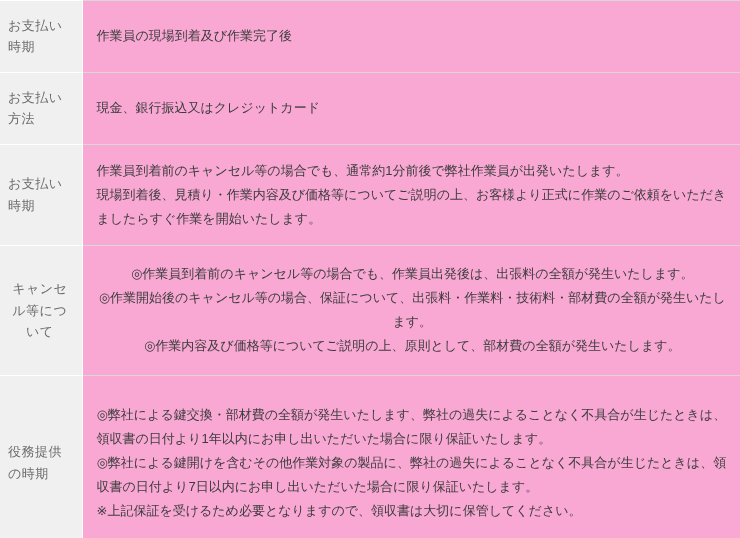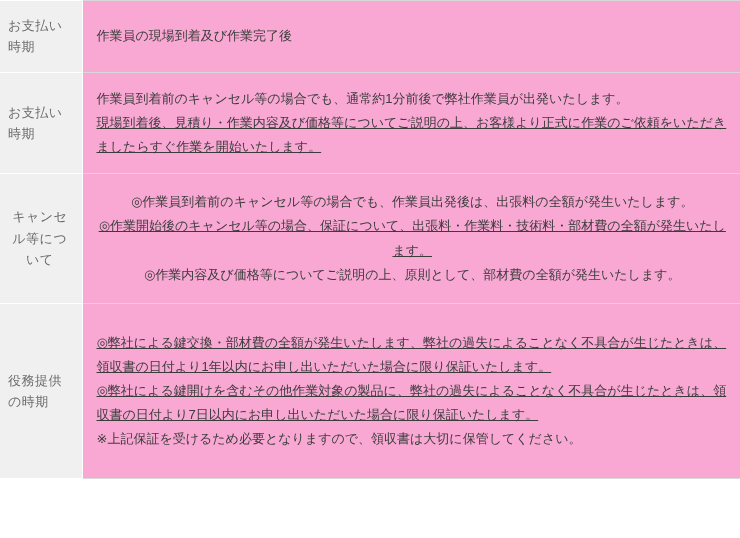--- a/index.html
+++ b/index.html
@@ -61,21 +61,20 @@
   }
   tr.row-first th.label-cell {
     border-top: 1px solid #ffffff;
   }
   .line {
     display: block;
     white-space: nowrap;
   }
   .line.wrap {
     white-space: normal;
-    text-decoration: underline;
   }
   
   .r0 th.label-cell, .r0 td.value-cell { height: 60px; }
   .r1 th.label-cell, .r1 td.value-cell { height: 62px; }
   .r2 th.label-cell, .r2 td.value-cell { height: 95px; }
   .r3 th.label-cell, .r3 td.value-cell { height: 130px; text-align: center; }
   .r4 th.label-cell, .r4 td.value-cell { height: 175px; }
   .label-inner {
     display: block;
   }
@@ -89,20 +88,28 @@
 
       <tr class="r0 row-first">
         <th class="label-cell">
           <span class="label-inner">お支払い時期</span>
         </th>
         <td class="value-cell">
           <span class="line">作業員の現場到着及び作業完了後</span>
         </td>
       </tr>
 
+      <tr class="r1">
+        <th class="label-cell">
+          <span class="label-inner">お支払い方法</span>
+        </th>
+        <td class="value-cell">
+          <span class="line">現金、銀行振込又はクレジットカード</span>
+        </td>
+      </tr>
 
       <tr class="r2">
         <th class="label-cell">
           <span class="label-inner">お支払い時期</span>
         </th>
         <td class="value-cell">
           <span class="line">作業員到着前のキャンセル等の場合でも、通常約1分前後で弊社作業員が出発いたします。</span>
           <span class="line wrap">現場到着後、見積り・作業内容及び価格等についてご説明の上、お客様より正式に作業のご依頼をいただきましたらすぐ作業を開始いたします。</span>
         </td>
       </tr>

